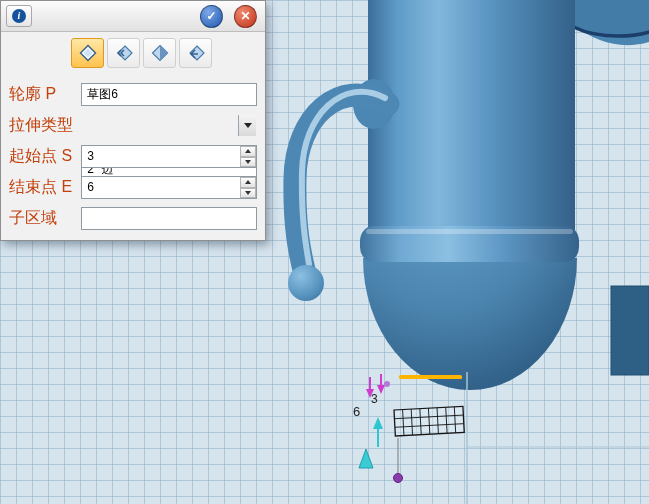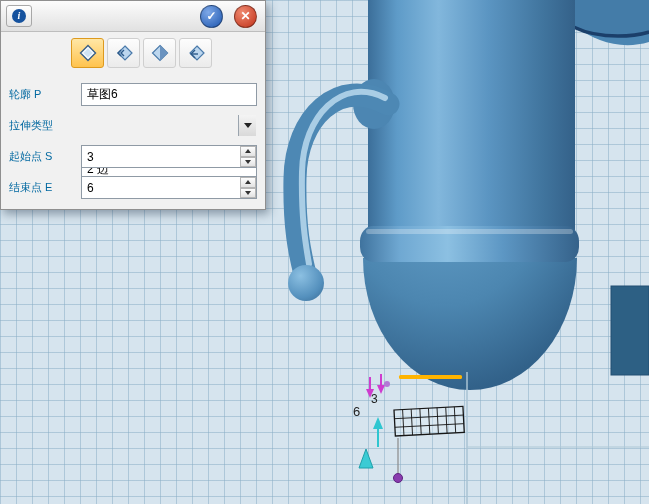--- a/index.html
+++ b/index.html
@@ -28,24 +28,24 @@
   .round-btn{width:23px;height:23px;border-radius:50%;border:1px solid rgba(0,0,0,.35);color:#fff;font-size:12px;
     font-weight:bold;display:flex;align-items:center;justify-content:center;cursor:pointer;padding:0;}
   .ok-btn{background:radial-gradient(circle at 35% 30%,#7fa9e8,#1c55ae);}
   .close-btn{background:radial-gradient(circle at 35% 30%,#f08a70,#c03018);margin-left:5px;}
   .toolbar{display:flex;gap:3px;padding:6px 6px 5px 70px;align-items:center;}
   .tool-btn{width:33px;height:30px;border:1px solid #cfcfcf;border-radius:3px;
     background:linear-gradient(#fdfdfd,#ebebeb);display:flex;align-items:center;justify-content:center;cursor:pointer;padding:0;}
   .tool-btn.selected{background:linear-gradient(#ffe7a6,#ffc34e);border:1px solid #dd9a1e;}
   .form{padding:2px 0 10px 0;}
   .row{display:flex;align-items:center;margin:8px 8px 0 8px;}
-  .row label{width:72px;font-size:11px;color:#0369a1;flex:none;}
+  .row label{width:72px;font-size:16px;color:#c2410c;flex:none;}
   .fieldwrap{position:relative;flex:1;height:23px;}
   .fieldwrap input{width:100%;height:23px;box-sizing:border-box;border:1px solid #8f9aa5;background:#fff;
-    font-size:12px;padding:0 5px;font-family:Liberation Sans, sans-serif;}
+    font-size:12px;padding:0 5px;font-family:Liberation Mono, monospace;}
   .fieldwrap.has-spin input{padding-right:20px;}
   .fieldwrap.has-drop input{padding-right:22px;margin-top:44px;}
   .spin{position:absolute;right:1px;top:1px;width:16px;height:21px;display:flex;flex-direction:column;}
   .spin button{flex:1;border:1px solid #b5b5b5;background:linear-gradient(#fdfdfd,#e2e2e2);
     padding:0;display:flex;align-items:center;justify-content:center;cursor:pointer;}
   .tri-up{width:0;height:0;border-left:3px solid transparent;border-right:3px solid transparent;border-bottom:4px solid #333;}
   .tri-down{width:0;height:0;border-left:3px solid transparent;border-right:3px solid transparent;border-top:4px solid #333;}
   .drop-btn{position:absolute;right:1px;top:1px;width:18px;height:21px;border:0;border-left:1px solid #9aa4ae;
     background:linear-gradient(#f4f4f4,#d9d9d9);display:flex;align-items:center;justify-content:center;cursor:pointer;padding:0;}
   .drop-btn .tri-down{border-left-width:4px;border-right-width:4px;border-top-width:5px;border-top-color:#222;}
@@ -234,17 +234,23 @@
               </button>
             <button>
                 <span class="tri-down"></span>
               </button>
           </span>
         </div>
       </div>
 
 
 
+      <div class="row">
+        <label>子区域</label>
+        <div class="fieldwrap">
+          <input type="text" value="" style="">
+        </div>
+      </div>
 
     </div>
   </div>
 
 </div>
 
 </body></html>

